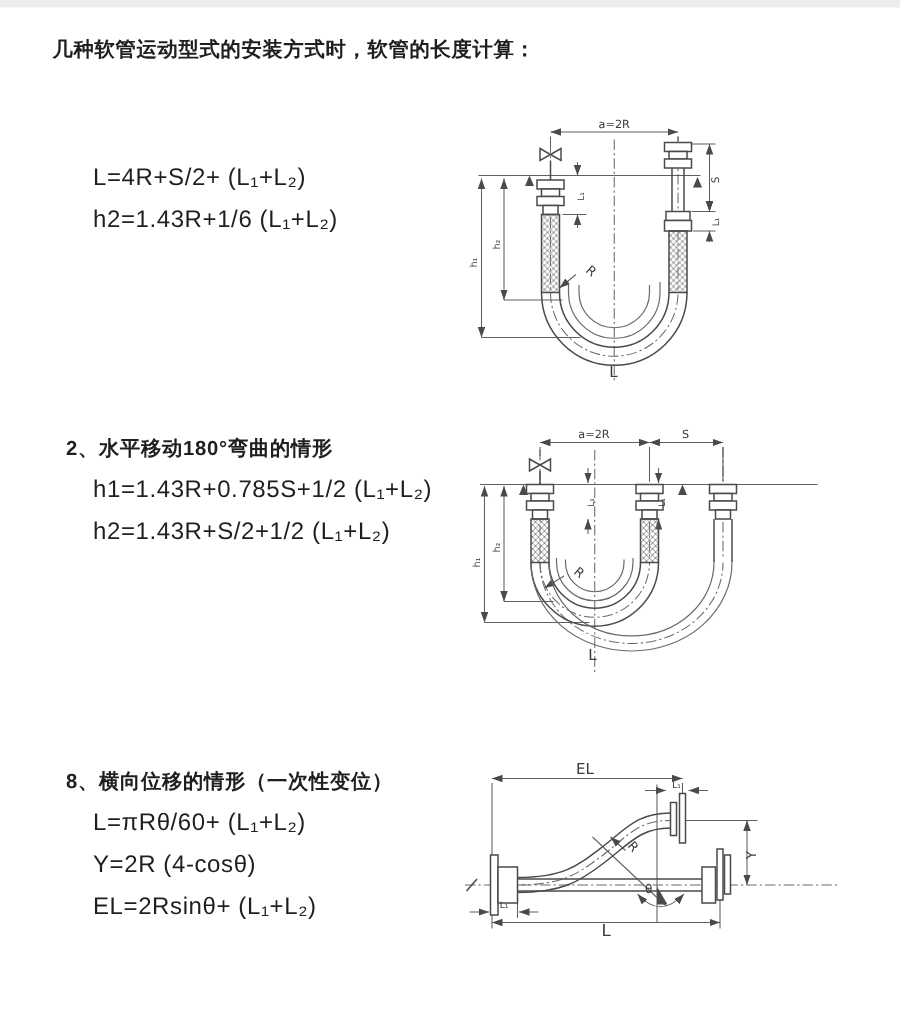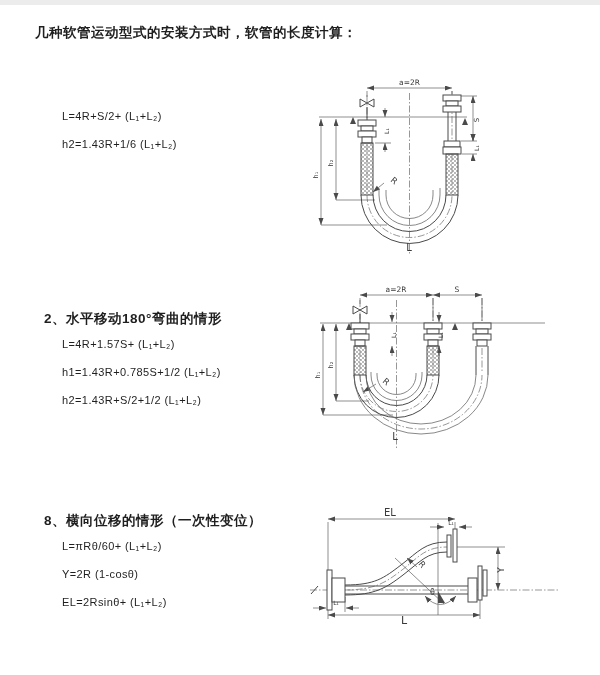--- a/index.html
+++ b/index.html
@@ -1,23 +1,23 @@
 <!DOCTYPE html>
 <html><head>
 <meta charset="utf-8">
 <style>
   html,body{margin:0;padding:0;background:#fff;}
   #page{position:relative;width:600px;height:675px;background:#ffffff;overflow:hidden;
         font-family:"Liberation Sans","DejaVu Sans",sans-serif;color:#1f1f1f;}
   .top-strip{position:absolute;top:0;left:0;width:600px;height:5px;background:#ececec;}
   .title{position:absolute;left:35px;top:24px;font-size:13.5px;font-weight:700;letter-spacing:.5px;}
   .section{position:absolute;left:44px;}
-  #sec1{top:100px}#sec2{top:310px}#sec3{top:512px}
+  #sec1{top:100px}#sec2{top:290px}#sec3{top:512px}
   .heading{font-size:13.5px;font-weight:700;letter-spacing:.5px;}
-  .formula{font-size:11px;font-weight:400;margin-left:18px;margin-top:10px;letter-spacing:.4px;height:18px;}
+  .formula{font-size:16px;font-weight:400;margin-left:18px;margin-top:10px;letter-spacing:.4px;height:18px;}
   svg{position:absolute;}
   #dwg1{left:305px;top:75px;}
   #dwg2{left:305px;top:280px;}
   #dwg3{left:300px;top:500px;}
   svg text{fill:#3a3a3a;font-family:"DejaVu Sans","Liberation Sans",sans-serif;}
   .main{stroke:#4a4a4a;stroke-width:1;fill:none;}
   .mainf{stroke:#4a4a4a;stroke-width:1;fill:#ffffff;}
   .thin{stroke:#5f5f5f;stroke-width:.7;fill:none;}
   .phan{stroke:#6a6a6a;stroke-width:.8;fill:none;}
   .cl{stroke:#6a6a6a;stroke-width:.7;fill:none;stroke-dasharray:7 2 1.5 2;}
@@ -30,29 +30,28 @@
   <div class="top-strip"></div>
   <div class="title">几种软管运动型式的安装方式时，软管的长度计算：</div>
 
   <div class="section" id="sec1">
     <div class="formula">L=4R+S/2+ (L₁+L₂)</div>
     <div class="formula">h2=1.43R+1/6 (L₁+L₂)</div>
   </div>
 
   <div class="section" id="sec2">
     <div class="heading">2、水平移动180°弯曲的情形</div>
-    <div class="formula">L=4R+1.57S+ (L₁+L₂)</div>
     <div class="formula">h1=1.43R+0.785S+1/2 (L₁+L₂)</div>
     <div class="formula">h2=1.43R+S/2+1/2 (L₁+L₂)</div>
   </div>
 
   <div class="section" id="sec3">
     <div class="heading">8、横向位移的情形（一次性变位）</div>
     <div class="formula">L=πRθ/60+ (L₁+L₂)</div>
-    <div class="formula">Y=2R (1-cosθ)</div>
+    <div class="formula">Y=2R (4-cosθ)</div>
     <div class="formula">EL=2Rsinθ+ (L₁+L₂)</div>
   </div>
 
   <svg id="dwg1" width="295" height="182" viewBox="0 0 295 182">
     <defs>
       <marker id="ar1" markerUnits="userSpaceOnUse" markerWidth="8" markerHeight="6" refX="7" refY="2.5" orient="auto-start-reverse">
         <path d="M0,0 L7,2.5 L0,5 Z" fill="#4a4a4a"></path>
       </marker>
       <pattern id="ht1" patternUnits="userSpaceOnUse" width="4" height="4">
         <path d="M0,0 L4,4 M4,0 L0,4" stroke="#8a8a8a" stroke-width="0.6"></path>

